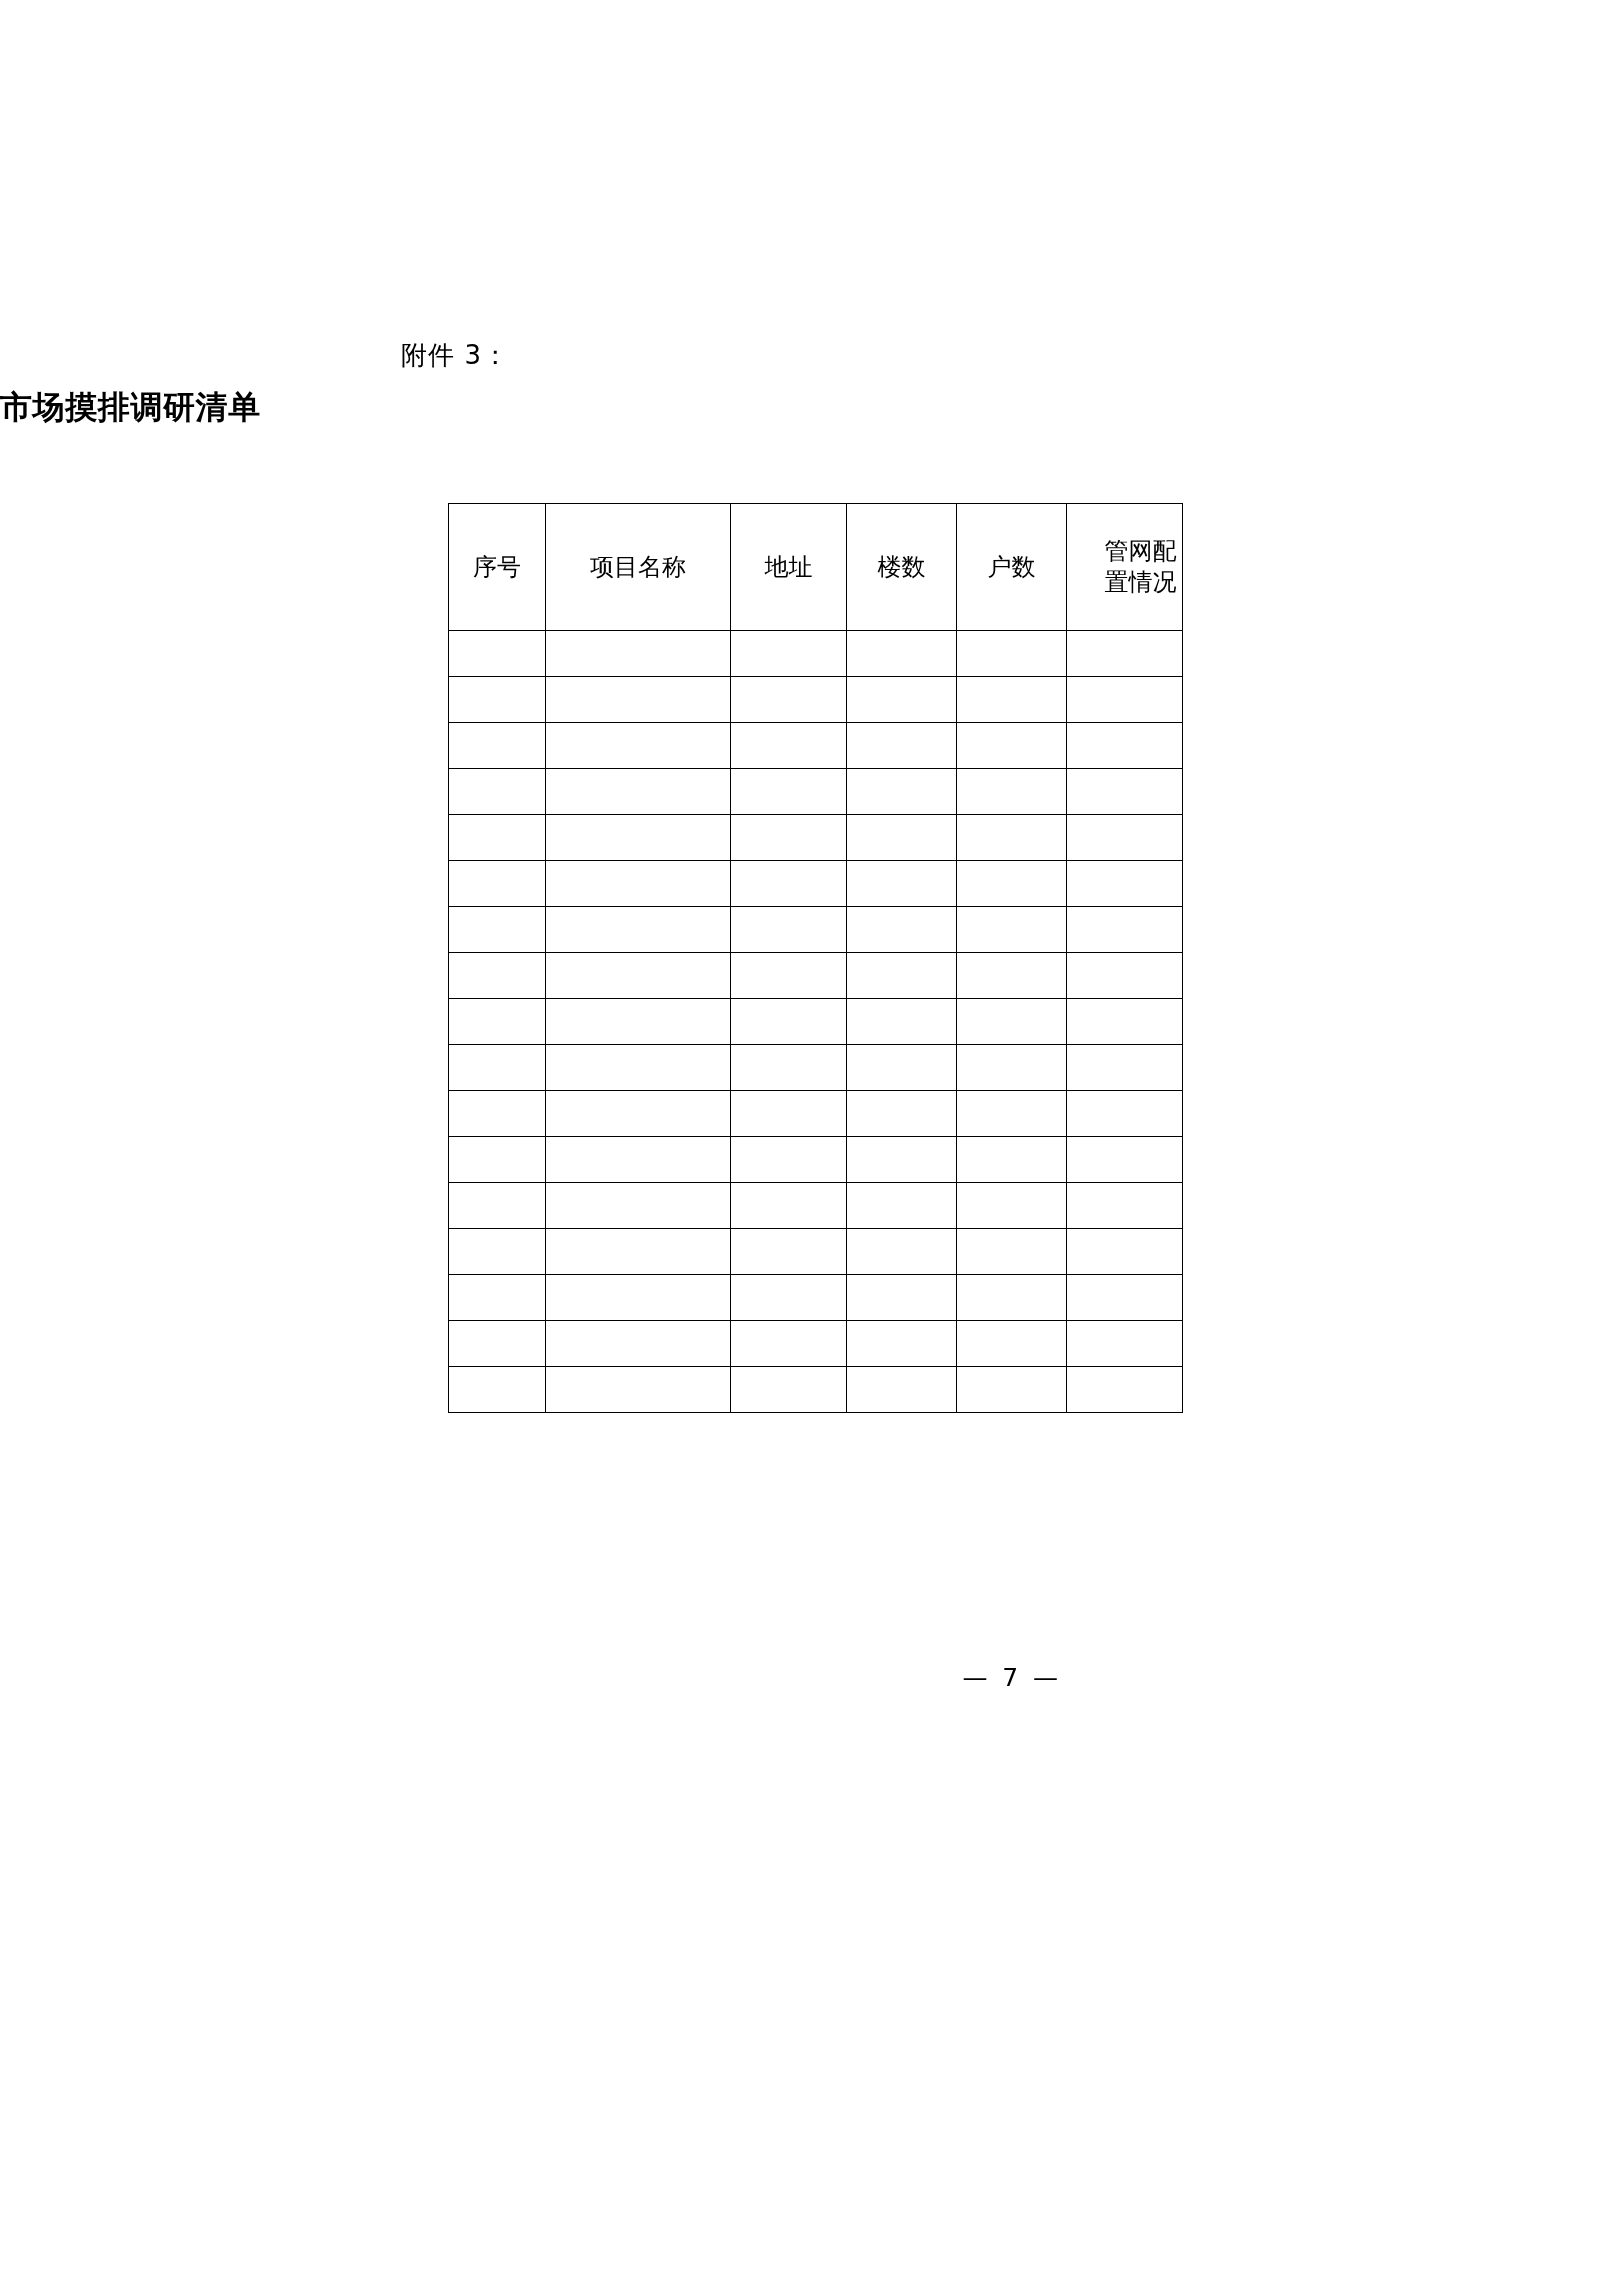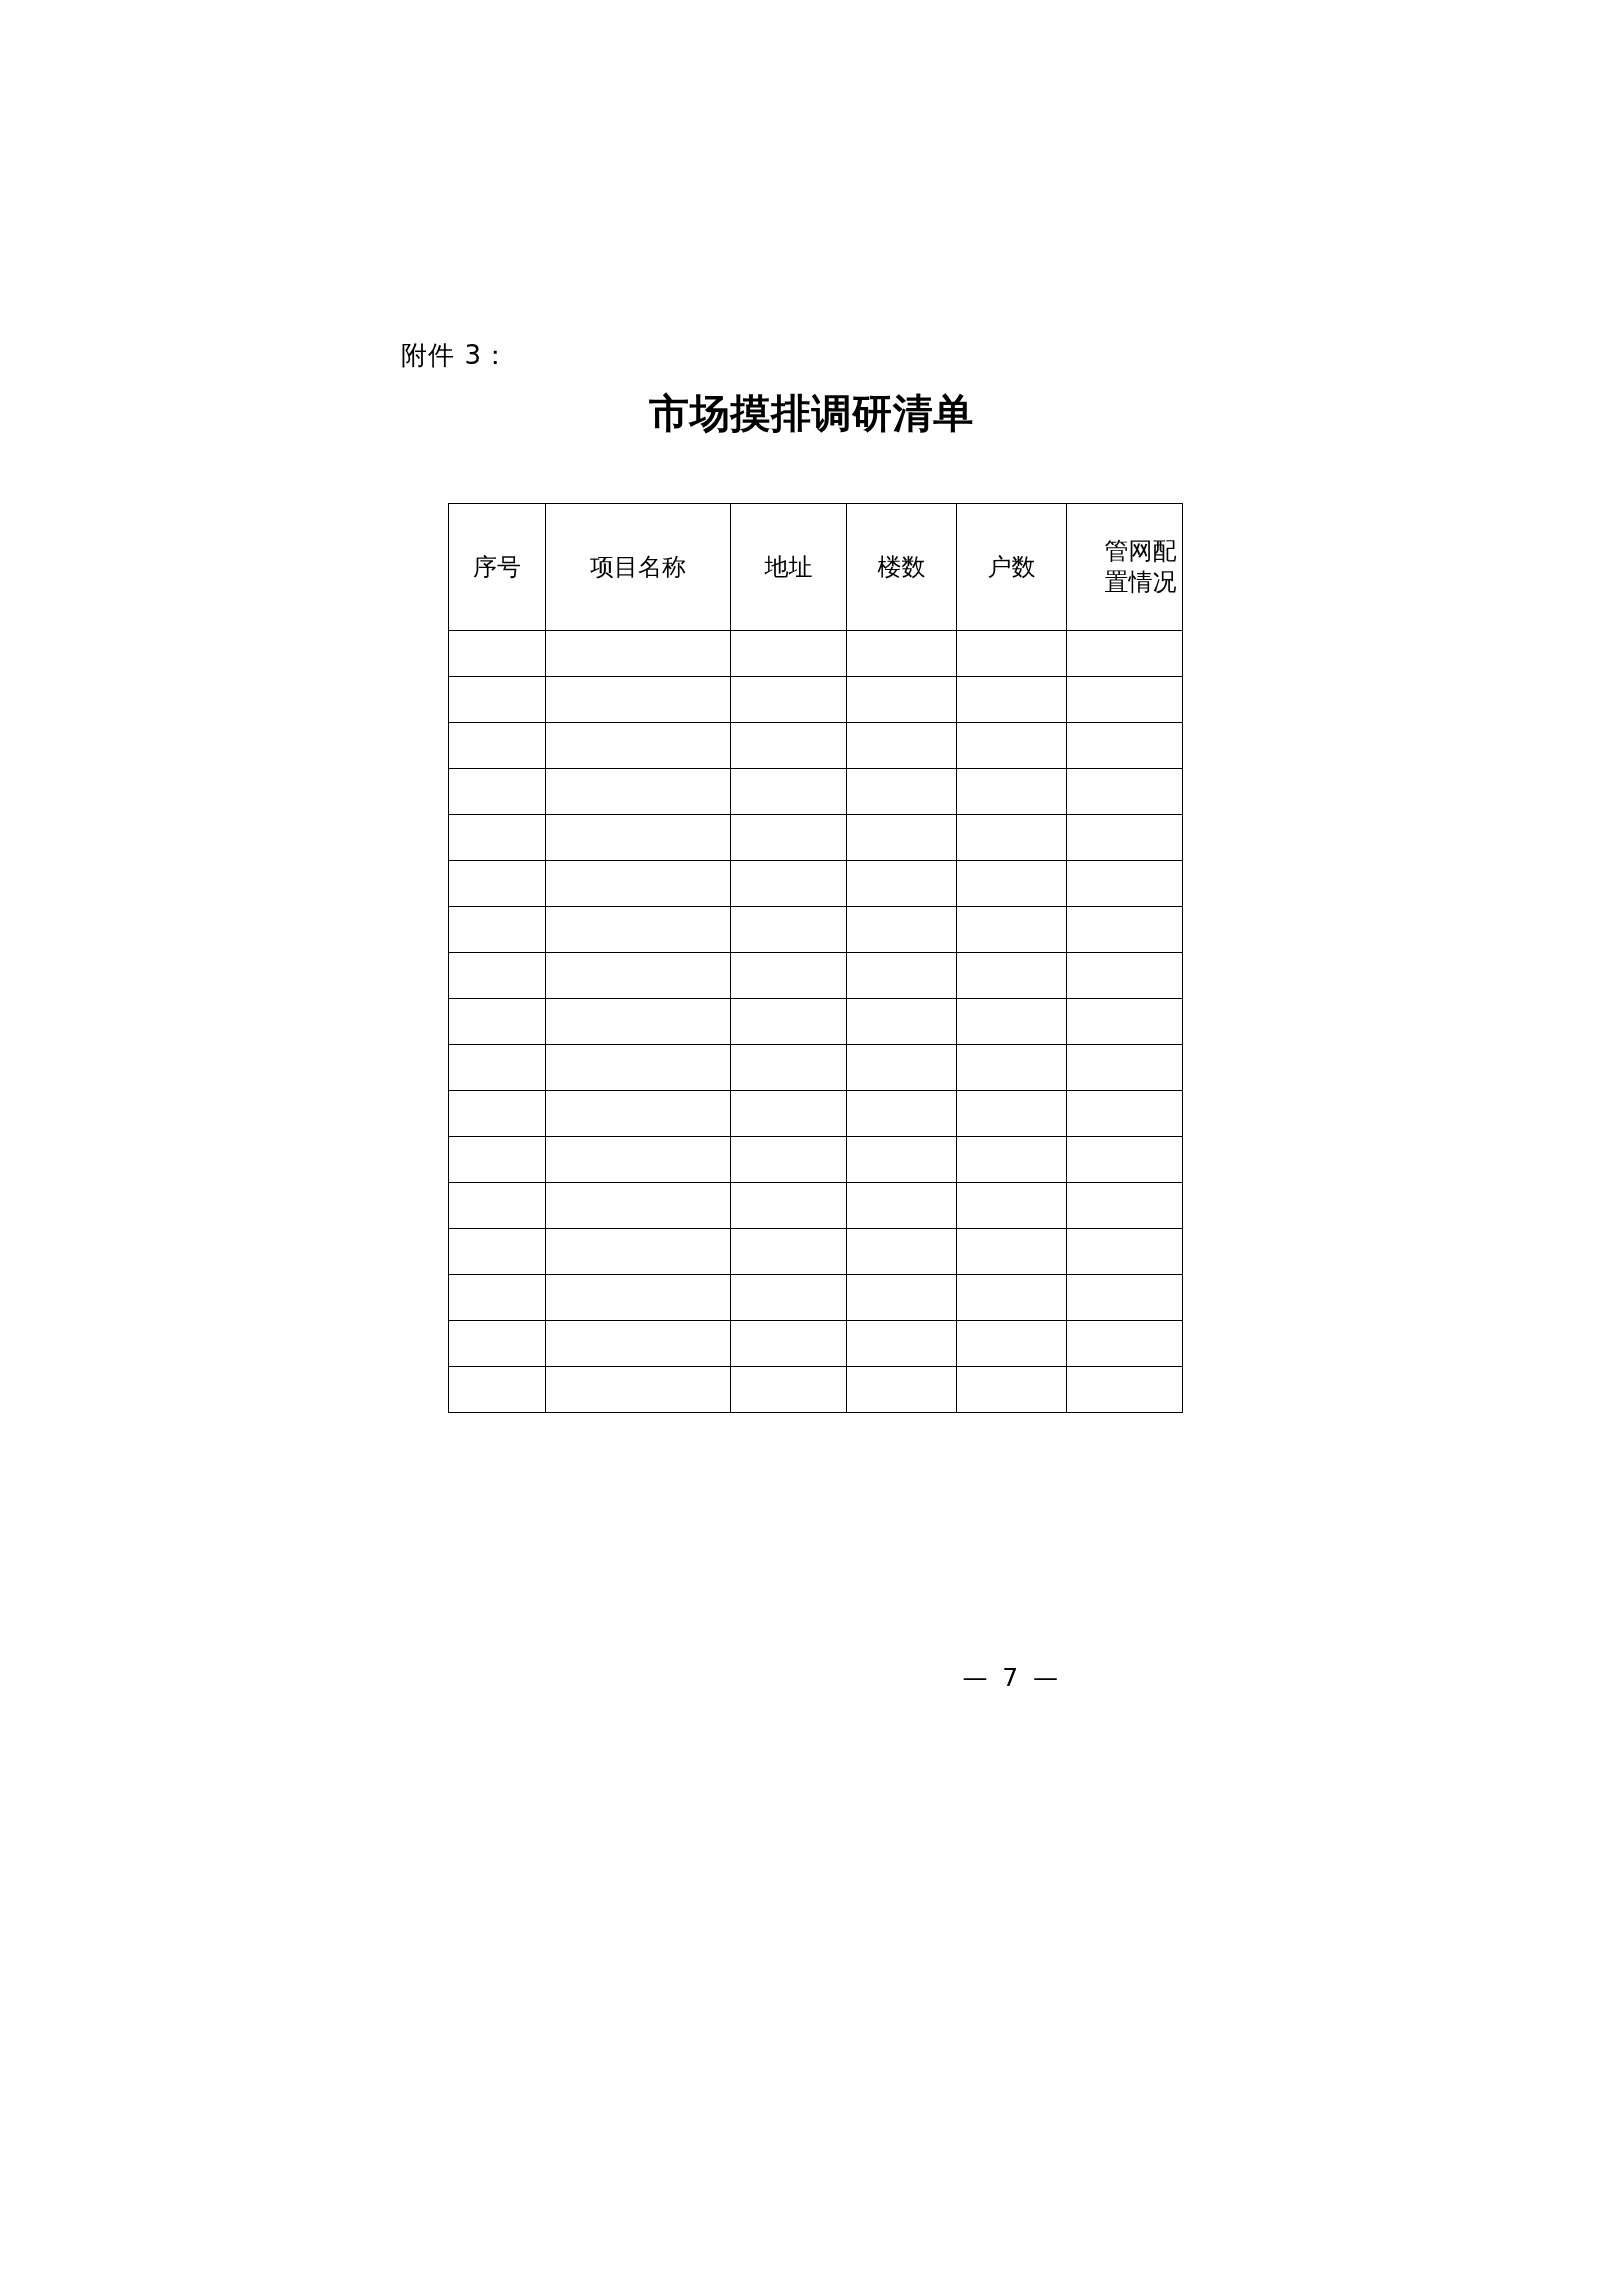--- a/index.html
+++ b/index.html
@@ -30,24 +30,23 @@
     font-size: 26px;
     letter-spacing: 1.1px;
     color: #000;
     white-space: nowrap;
   }
   .doc-title {
     position: absolute;
     left: 0;
     top: 386px;
     width: 1623px;
-    text-align: center;
     font-family: "DejaVu Sans", "Liberation Sans", sans-serif;
     font-weight: bold;
-    font-size: 40px;
+    font-size: 32px;
     letter-spacing: 0.6px;
     color: #000;
   }
   .table-wrap {
     position: absolute;
     left: 441px;
     top: 503px;
     width: 727px;
     padding-left: 7px;
   }

